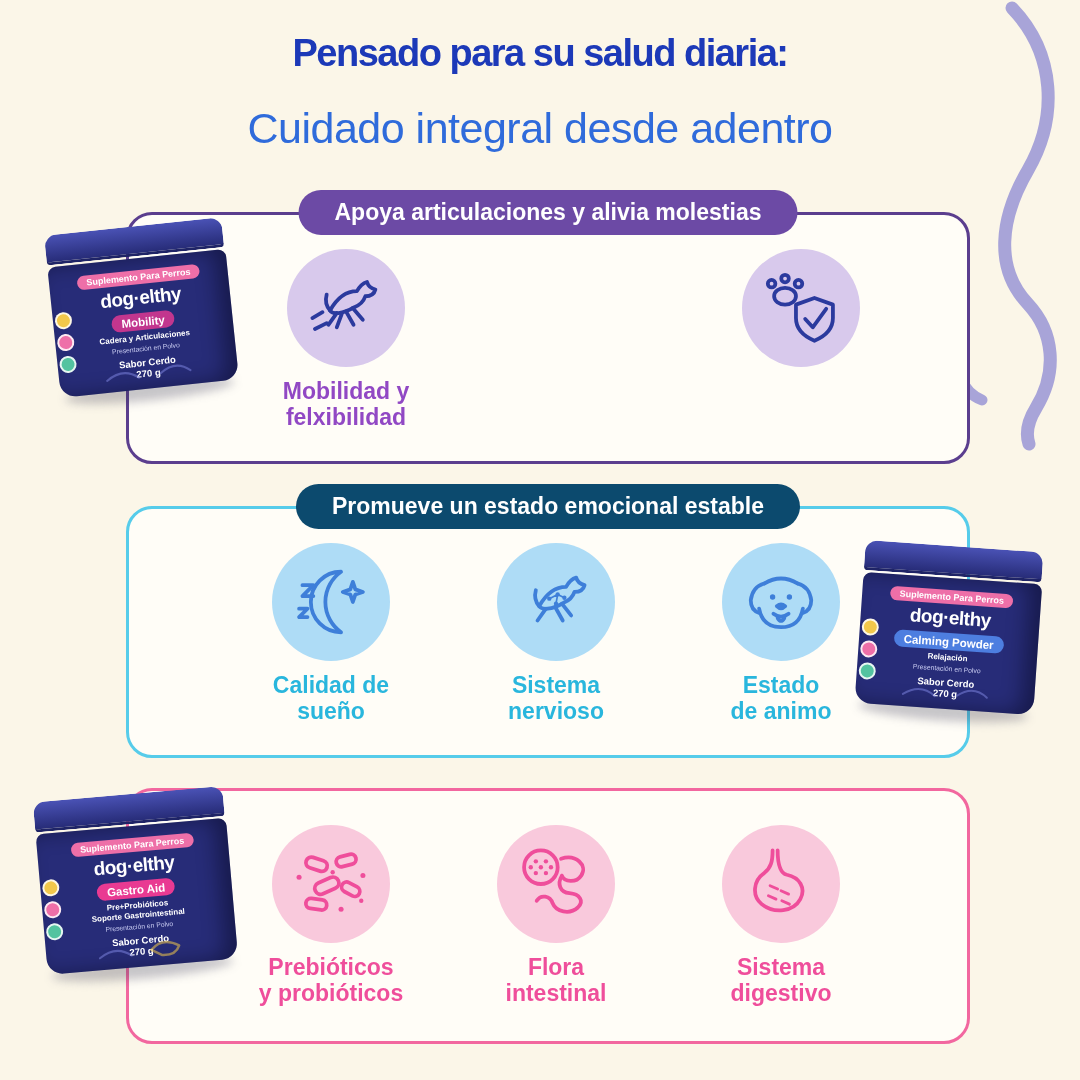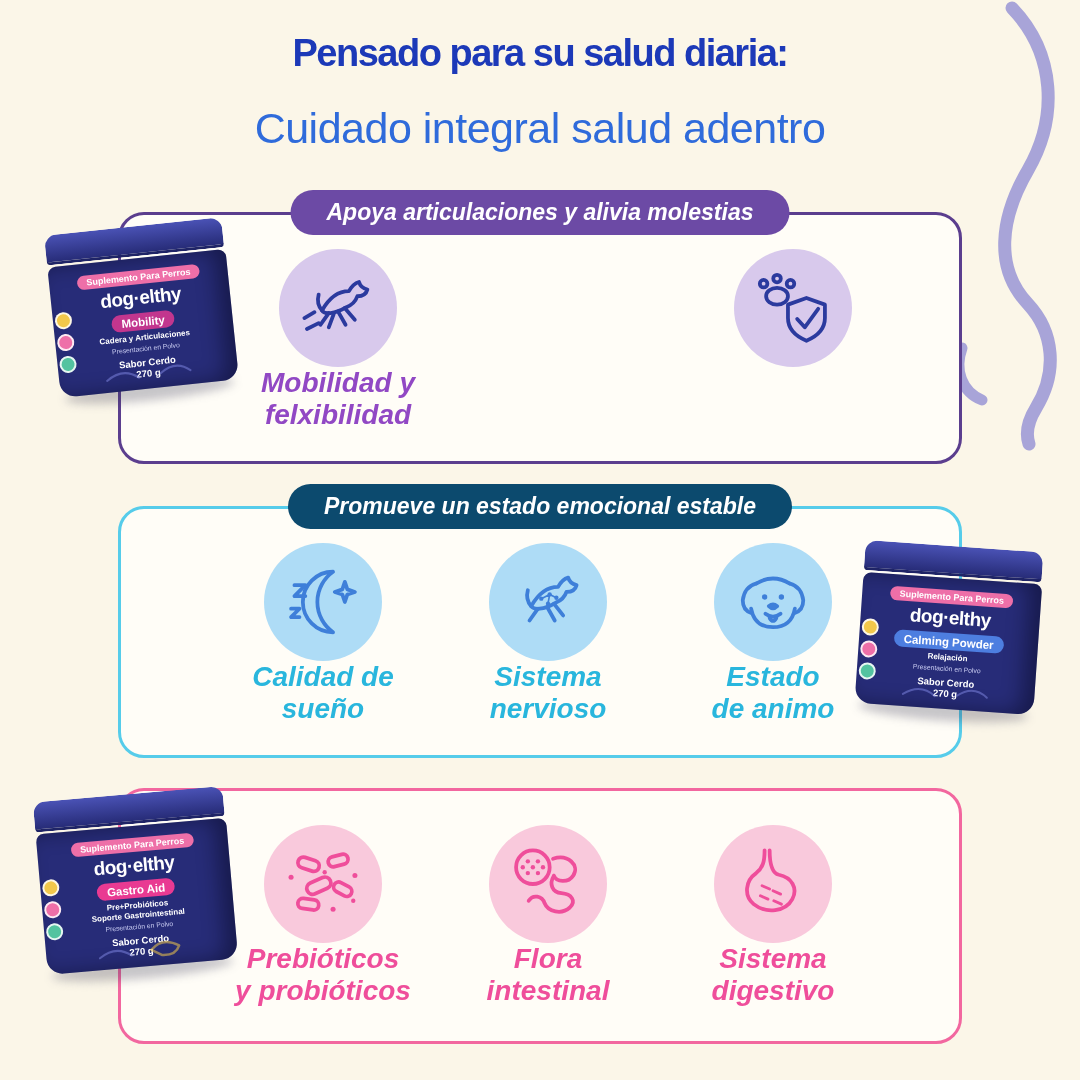--- a/index.html
+++ b/index.html
@@ -9,21 +9,21 @@
   
   .page-title{position:absolute;top:32px;left:0;width:100%;text-align:center;
               font-size:38px;font-weight:800;color:#1C39B8;letter-spacing:-1.5px;}
   .page-subtitle{position:absolute;top:104px;left:0;width:100%;text-align:center;
               font-size:43px;font-weight:400;color:#2F6BDB;letter-spacing:-0.5px;}
 
   
   .squiggle{position:absolute;left:928px;top:0;width:152px;height:470px;}
 
   
-  .card{position:absolute;left:118px;width:838px;background:#FFFDF7;border-radius:26px;border:3.5px solid;font-style:italic;}
+  .card{position:absolute;left:126px;width:838px;background:#FFFDF7;border-radius:26px;border:3.5px solid;}
   .card-joints{top:212px;height:246px;border-color:#5B3E8E;}
   .card-emotional{top:506px;height:246px;border-color:#56CCEA;}
   .card-digestion{top:788px;height:250px;border-color:#F2679F;}
 
   .card-pill{position:absolute;top:-25px;left:50%;transform:translateX(-50%);
              padding:9px 36px;border-radius:28px;color:#fff;font-size:23px;font-weight:700;white-space:nowrap;}
   .pill-joints{background:#6C4AA5;}
   .pill-emotional{background:#0c4a6e;}
   .pill-digestion{background:#F2679F;}
 
@@ -34,21 +34,21 @@
 
   .icon-circle{width:118px;height:118px;border-radius:50%;margin:0 auto;
                display:flex;align-items:center;justify-content:center;}
   .circ-joints{background:#D8C9EC;color:#2B3A9E;}
   .circ-emotional{background:#AEDCF6;color:#3E7FD9;}
   .circ-digestion{background:#F9C9DC;color:#EF4E9B;}
   .icon-circle svg{width:84px;height:84px;}
   .art{fill:none;stroke:currentColor;stroke-width:4.5;stroke-linecap:round;stroke-linejoin:round;}
   .dot{fill:currentColor;stroke:none;}
 
-  .item-label{font-size:28px;font-weight:700;line-height:1.14;white-space:pre-line;}
+  .item-label{margin-top:11px;font-size:23px;font-weight:700;line-height:1.14;white-space:pre-line;}
   .lbl-joints{color:#9148C4;}
   .lbl-emotional{color:#29B6DD;text-align:center;}
   .lbl-digestion{color:#EF4E9B;}
 
   
   .jar{position:absolute;width:178px;z-index:6;}
   .jar-1{left:52px;top:226px;transform:rotate(-6deg);}
   .jar-2{left:860px;top:546px;transform:rotate(4deg);}
   .jar-3{left:40px;top:794px;width:190px;transform:rotate(-5deg);}
   .jar-lid{height:27px;background:linear-gradient(180deg,#4A52B5,#272C78);
@@ -80,21 +80,21 @@
 <body>
 
 <div class="canvas">
 
   <svg class="squiggle" viewBox="0 0 152 470">
     <path d="M84 8 C128 54 130 118 100 170 C72 218 66 268 100 304 C126 332 130 372 108 408 C100 421 97 432 101 444" fill="none" stroke="#A8A4D8" stroke-width="13" stroke-linecap="round"></path>
     <path d="M34 348 C26 370 34 392 54 400" fill="none" stroke="#A8A4D8" stroke-width="11" stroke-linecap="round"></path>
   </svg>
 
   <div class="page-title">Pensado para su salud diaria:</div>
-  <div class="page-subtitle">Cuidado integral salud adentro</div>
+  <div class="page-subtitle">Cuidado integral desde adentro</div>
 
   <section class="card card-joints">
     <div class="card-pill pill-joints">Apoya articulaciones y alivia molestias</div>
 
     <div class="col c1">
       <div class="icon-circle circ-joints">
         <svg viewBox="0 0 100 100" class="art">
           <path d="M10 62 L22 55 M13 75 L27 68"></path>
           <path d="M31 53 Q24 45 27 34"></path>
           <path d="M31 53 Q44 30 63 30 Q68 21 75 19 Q77 26 85 28 Q83 36 73 36 Q70 45 60 49 Q50 55 41 56 Q34 57 31 53"></path>

